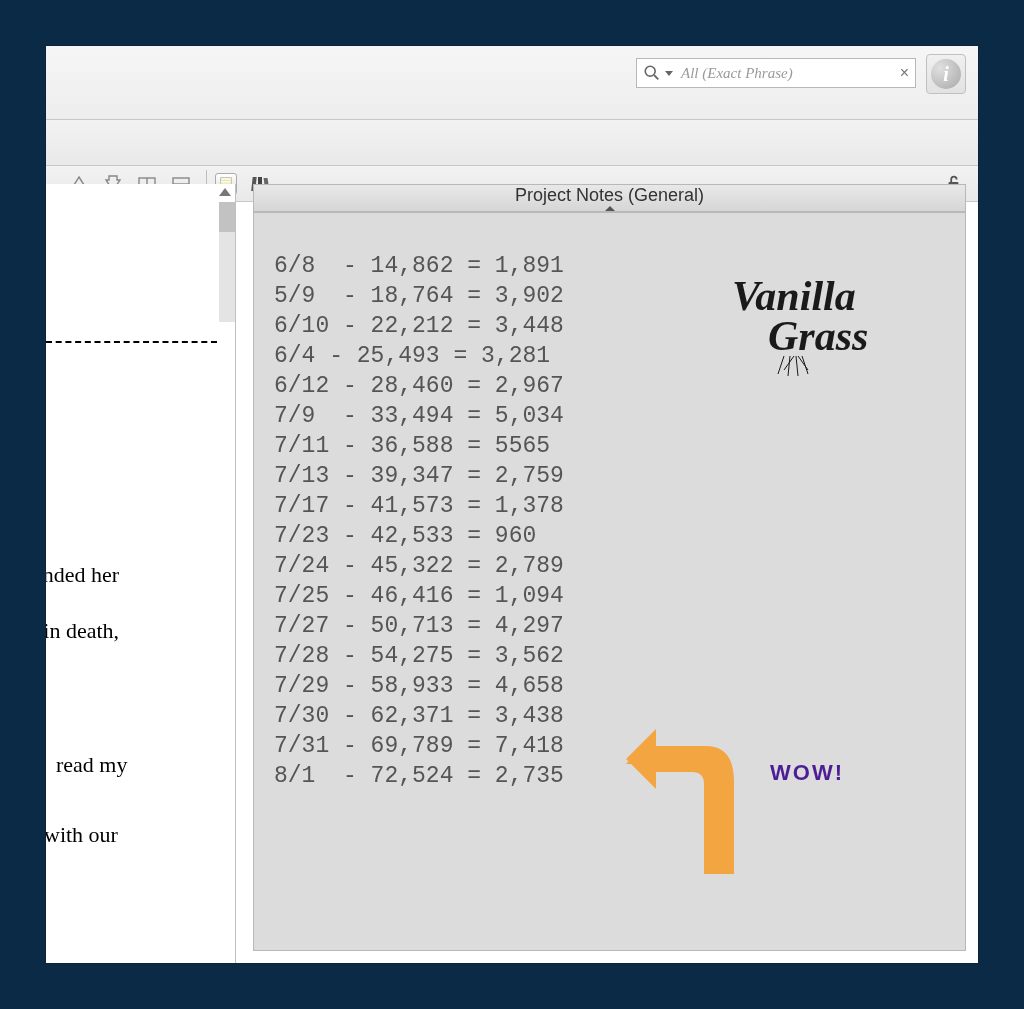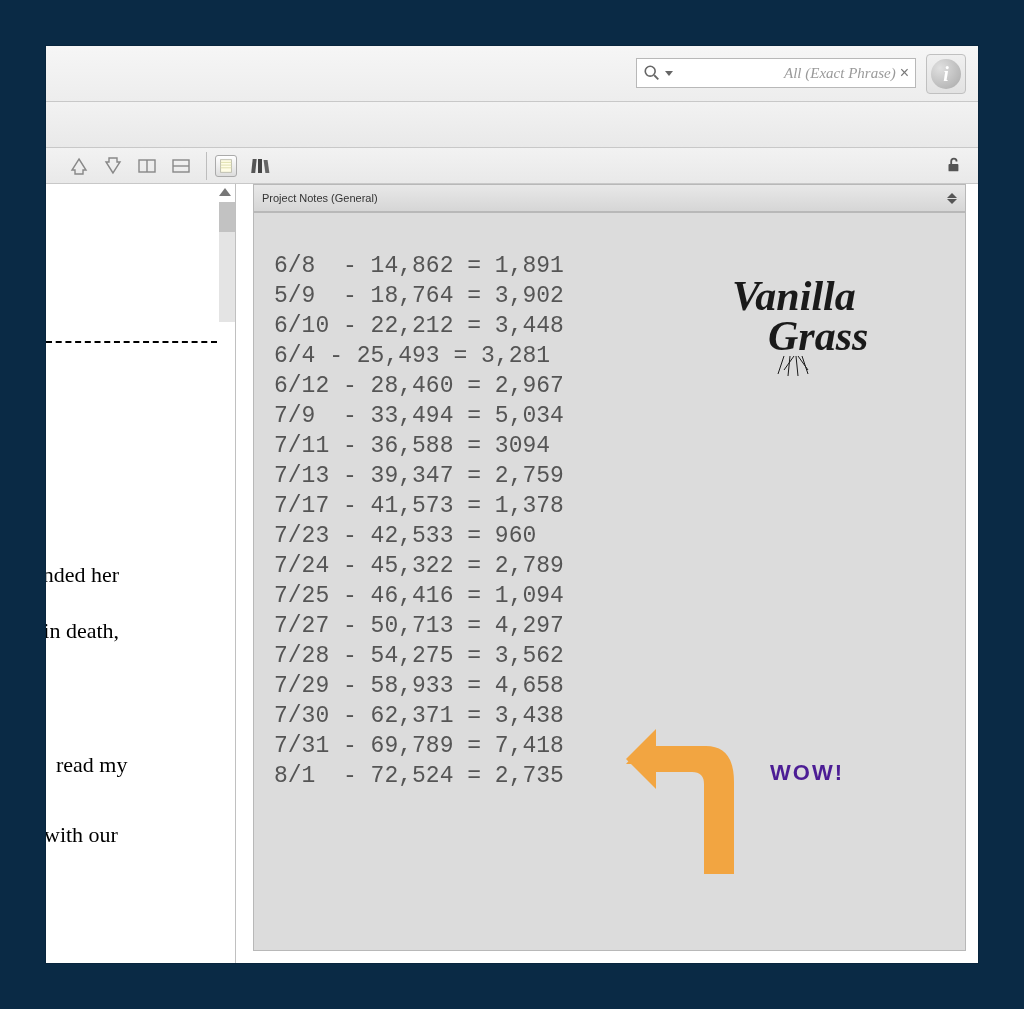--- a/index.html
+++ b/index.html
@@ -13,25 +13,24 @@
   .app-window {
     background: #fff;
     width: 932px;
     height: 917px;
     position: relative;
     overflow: hidden;
     box-shadow: 0 0 0 1px rgba(0,0,0,0.1);
   }
   
   .top-row {
-    height: 56px;
+    height: 74px;
     background: linear-gradient(#f6f6f6,#ededed);
     border-bottom: 1px solid #c8c8c8;
     position: relative;
-    text-align: right;
   }
   .search-box {
     position: absolute;
     right: 62px;
     top: 12px;
     width: 280px;
     height: 30px;
     background: #fff;
     border: 1px solid #b8b8b8;
     display: flex;
@@ -96,22 +95,23 @@
   .icon-row .lock {
     position:absolute; right:16px; top:8px; width:18px;height:18px;
   }
   
   .notes-header {
     position:absolute; top:138px; left:207px; right:12px;
     height:28px;
     background: linear-gradient(#e8e8e8,#d6d6d6);
     border:1px solid #b8b8b8;
     display:flex; align-items:center; padding:0 8px;
-    font-size:11px; color:#333;
+    font-size:18px; color:#333;
     justify-content: space-between;
+    flex-direction: column;
   }
   .notes-header .expander { display:flex; flex-direction:column; gap:1px; }
   .notes-header .expander span { width:0;height:0;border-left:5px solid transparent;border-right:5px solid transparent; }
   .notes-header .expander .up { border-bottom:5px solid #555; }
   .notes-header .expander .dn { border-top:5px solid #555; }
   
   .doc-pane {
     position:absolute;
     top:138px; left:0; width:190px; bottom:0;
     background:#fff;
@@ -269,21 +269,21 @@
     <div class="doc-text" style="top:568px;left:10px;">read my</div>
     <div class="doc-text" style="top:624px;left:-2px;margin-top:14px;">with our</div>
   </div>
 
   <div class="notes-pane"><span>6/8  - 14,862 = 1,891</span>
 <span>5/9  - 18,764 = 3,902</span>
 <span>6/10 - 22,212 = 3,448</span>
 <span>6/4 - 25,493 = 3,281</span>
 <span>6/12 - 28,460 = 2,967</span>
 <span>7/9  - 33,494 = 5,034</span>
-<span>7/11 - 36,588 = 3094</span>
+<span>7/11 - 36,588 = 5565</span>
 <span>7/13 - 39,347 = 2,759</span>
 <span>7/17 - 41,573 = 1,378</span>
 <span>7/23 - 42,533 = 960</span>
 <span>7/24 - 45,322 = 2,789</span>
 <span>7/25 - 46,416 = 1,094</span>
 <span>7/27 - 50,713 = 4,297</span>
 <span>7/28 - 54,275 = 3,562</span>
 <span>7/29 - 58,933 = 4,658</span>
 <span>7/30 - 62,371 = 3,438</span>
 <span>7/31 - 69,789 = 7,418</span>

